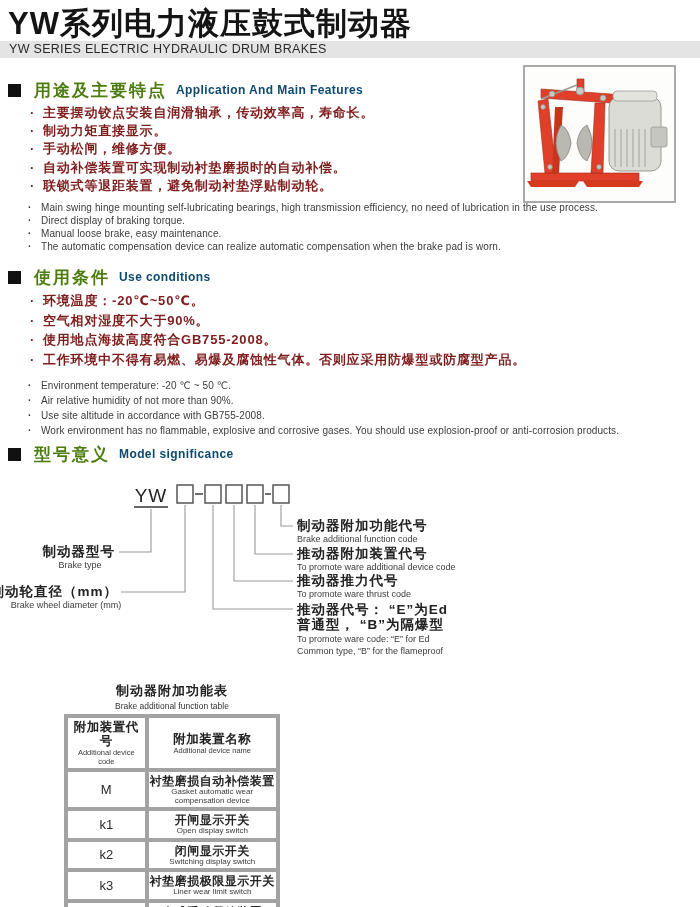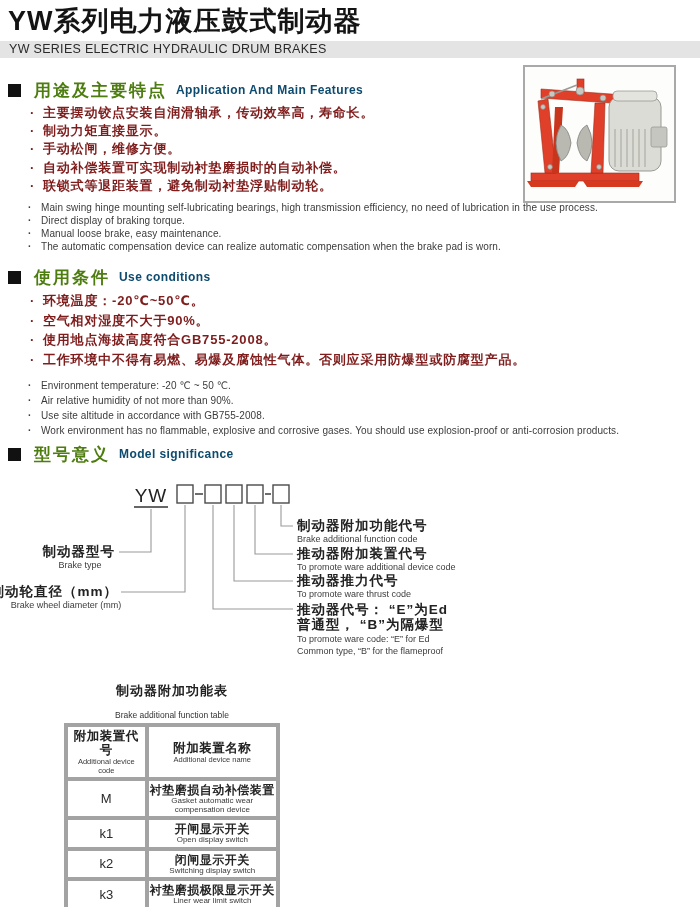--- a/index.html
+++ b/index.html
@@ -3,21 +3,21 @@
 <meta charset="utf-8">
 <style>
   * { margin: 0; padding: 0; box-sizing: border-box; }
   html, body { background: #ffffff; }
   body { font-family: "Liberation Sans", "DejaVu Sans", sans-serif; color: #222; }
   .page { position: relative; width: 700px; height: 907px; background: #fff; overflow: hidden; }
 
   
   .page-title {
     position: absolute; top: 3px; left: 8px;
-    font-size: 27px; font-weight: bold; color: #141414; letter-spacing: 1px;
+    font-size: 31px; font-weight: bold; color: #141414; letter-spacing: 1px;
   }
   .subtitle-bar {
     position: absolute; top: 41px; left: 0; width: 700px; height: 17px;
     background: #e4e4e4; line-height: 17px; padding-left: 9px;
     font-size: 12.5px; color: #2a2a2a; letter-spacing: 0.3px;
   }
 
   
   .product-box {
     position: absolute; top: 65px; left: 523px; width: 153px; height: 138px;
@@ -46,21 +46,21 @@
   .sec-conditions ul.cn li { line-height: 19.6px; }
   .sec-conditions ul.en { margin-top: 9px; }
   .sec-conditions ul.en li { line-height: 15px; }
 
   
   .model-svg { position: absolute; top: 476px; left: 0; }
 
   
   .table-block { position: absolute; top: 682px; left: 64px; width: 216px; }
   .tbl-title-cn { text-align: center; font-size: 13px; font-weight: bold; color: #222; letter-spacing: 1px; }
-  .tbl-title-en { text-align: center; font-size: 8.5px; color: #333; margin-top: 10px; }
+  .tbl-title-en { text-align: center; font-size: 8.5px; color: #333; margin-top: 1px; }
   table.func { border-collapse: collapse; width: 100%; margin-top: 3px; table-layout: fixed; }
   table.func td { border: 4px solid #a3a3a3; text-align: center; vertical-align: middle; padding: 2px 1px; }
   td.col-code { width: 38%; }
   .hdr-cn { font-size: 12.5px; font-weight: bold; color: #222; line-height: 14px; letter-spacing: 0.5px; }
   .hdr-en { font-size: 7.5px; color: #3a3a3a; line-height: 9px; }
   .cell-code { font-size: 13px; color: #2a2a2a; }
   .cell-cn { font-size: 12px; font-weight: bold; color: #262626; line-height: 14px; letter-spacing: 0.5px; }
   .cell-en { font-size: 8px; color: #3a3a3a; line-height: 8.5px; }
 
   svg text { fill: #222; }

